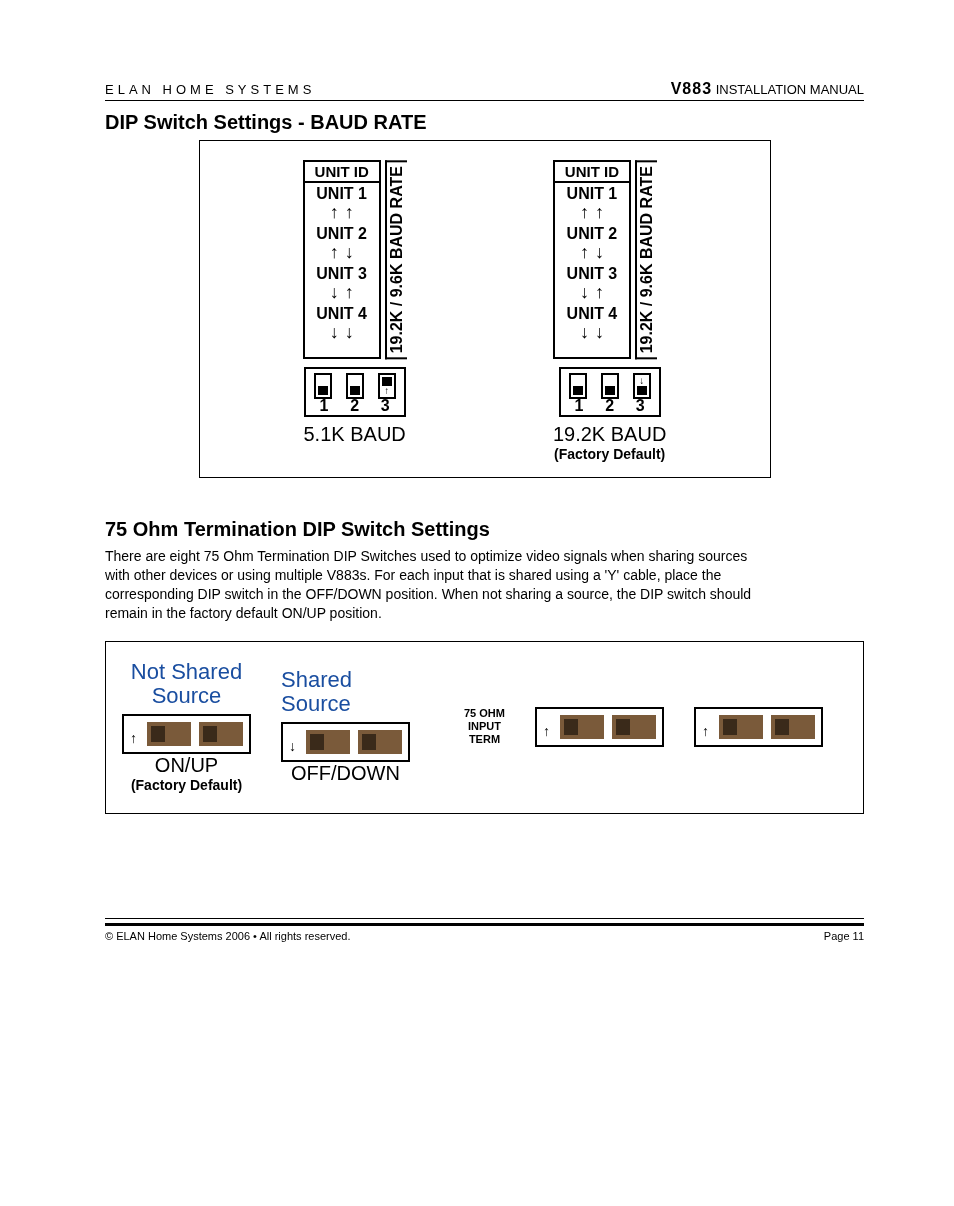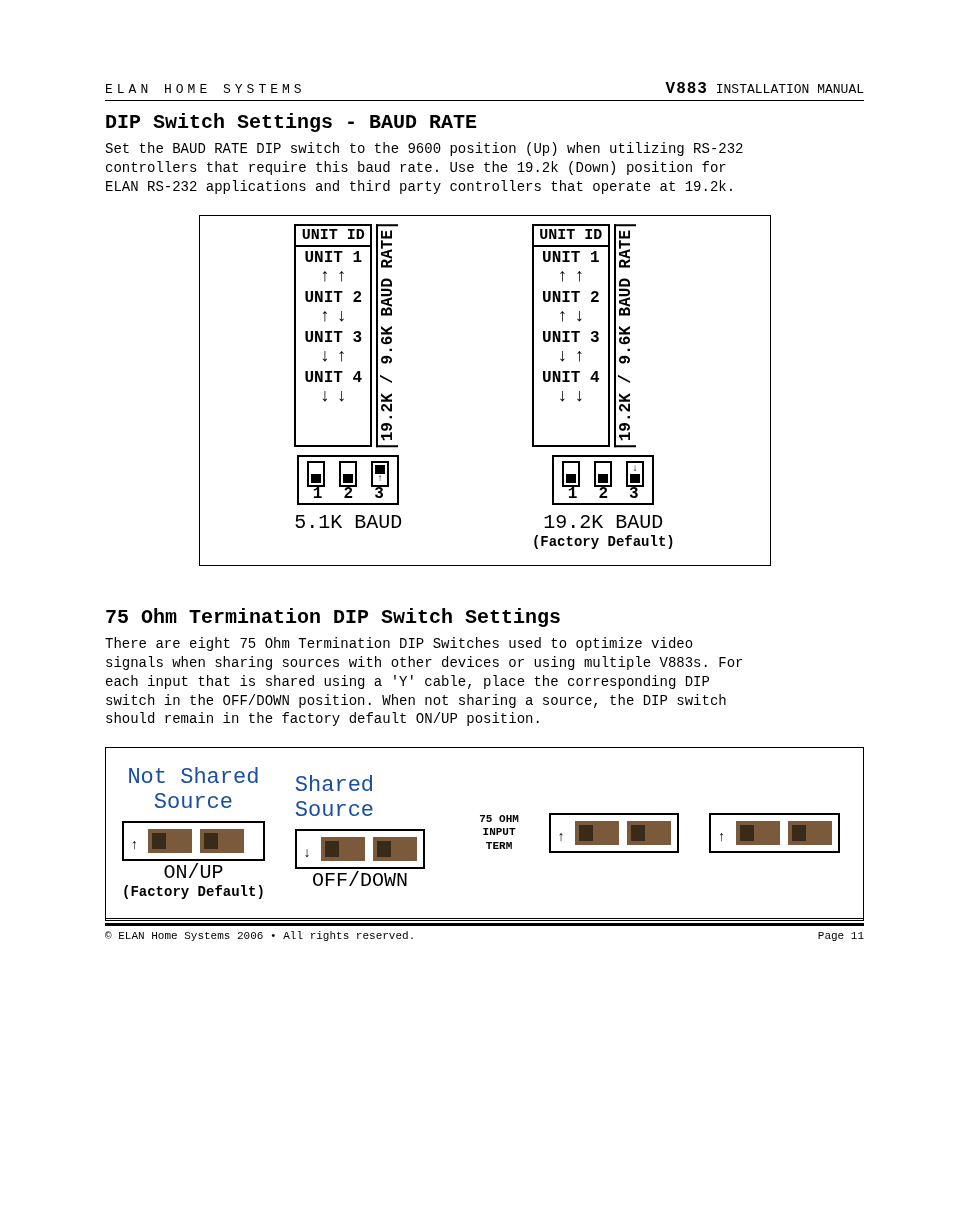--- a/index.html
+++ b/index.html
@@ -7,21 +7,20 @@
     background: #fff;
     font-family: Arial, Helvetica, sans-serif;
     color: #000;
   }
   .page {
     width: 954px;
     height: 982px;
     box-sizing: border-box;
     padding: 80px 90px 40px 105px;
     position: relative;
-    font-family: Liberation Mono, monospace;
   }
   .header {
     display: flex;
     justify-content: space-between;
     align-items: baseline;
     border-bottom: 1px solid #000;
     padding-bottom: 2px;
     margin-bottom: 10px;
   }
   .header-left {
@@ -47,21 +46,21 @@
     font-size: 14px;
     line-height: 1.35;
     margin: 0 0 18px 0;
     max-width: 650px;
   }
   
   .dip-frame {
     margin: 0 auto 40px auto;
     width: 510px;
     border: 1px solid #000;
-    padding: 8px 30px 15px 30px;
+    padding: 19px 30px 15px 30px;
     display: flex;
     justify-content: space-around;
   }
   .dip-col {
     text-align: center;
   }
   .dip-body {
     display: flex;
     gap: 4px;
   }
@@ -234,21 +233,20 @@
 <div class="page">
 
   <div class="header">
     <div class="header-left">ELAN HOME SYSTEMS</div>
     <div class="header-right">
       <b>V883</b><span> INSTALLATION MANUAL</span>
     </div>
   </div>
 
   <h2 class="section">DIP Switch Settings - BAUD RATE</h2>
-  <p class="body">Set the BAUD RATE DIP switch to the 9600 position (Up) when utilizing RS-232 controllers that require this baud rate.  Use the 19.2k (Down) position for ELAN RS-232 applications and third party controllers that operate at 19.2k.</p>
 
   <div class="dip-frame">
 
     <div class="dip-col">
       <div class="dip-body">
         <div class="unit-stack">
           <div class="unit-head">UNIT ID</div>
           <div class="unit-item">
               <span>UNIT 1</span>
               <div class="arrows-row">

